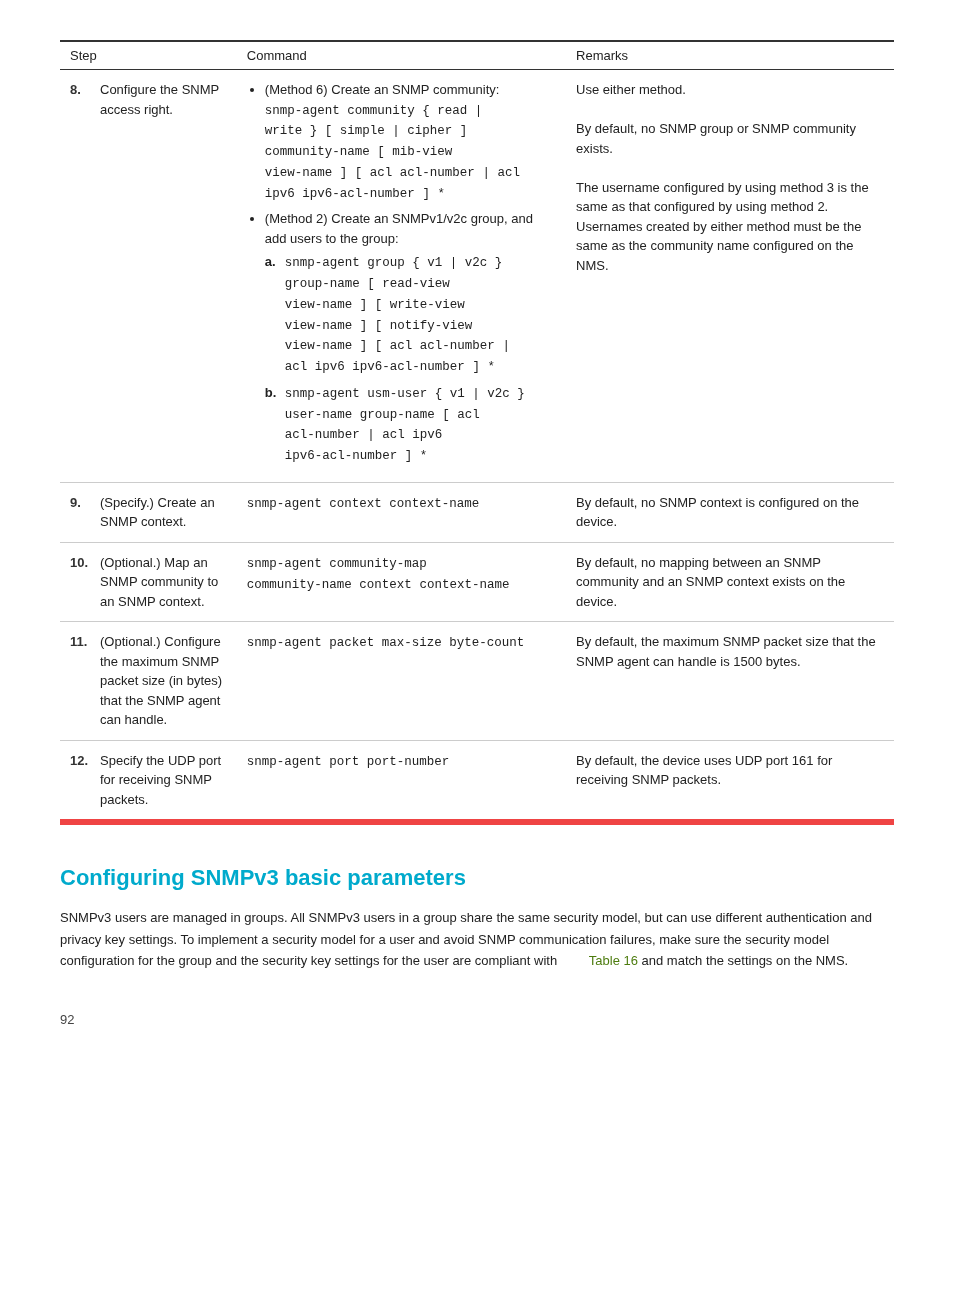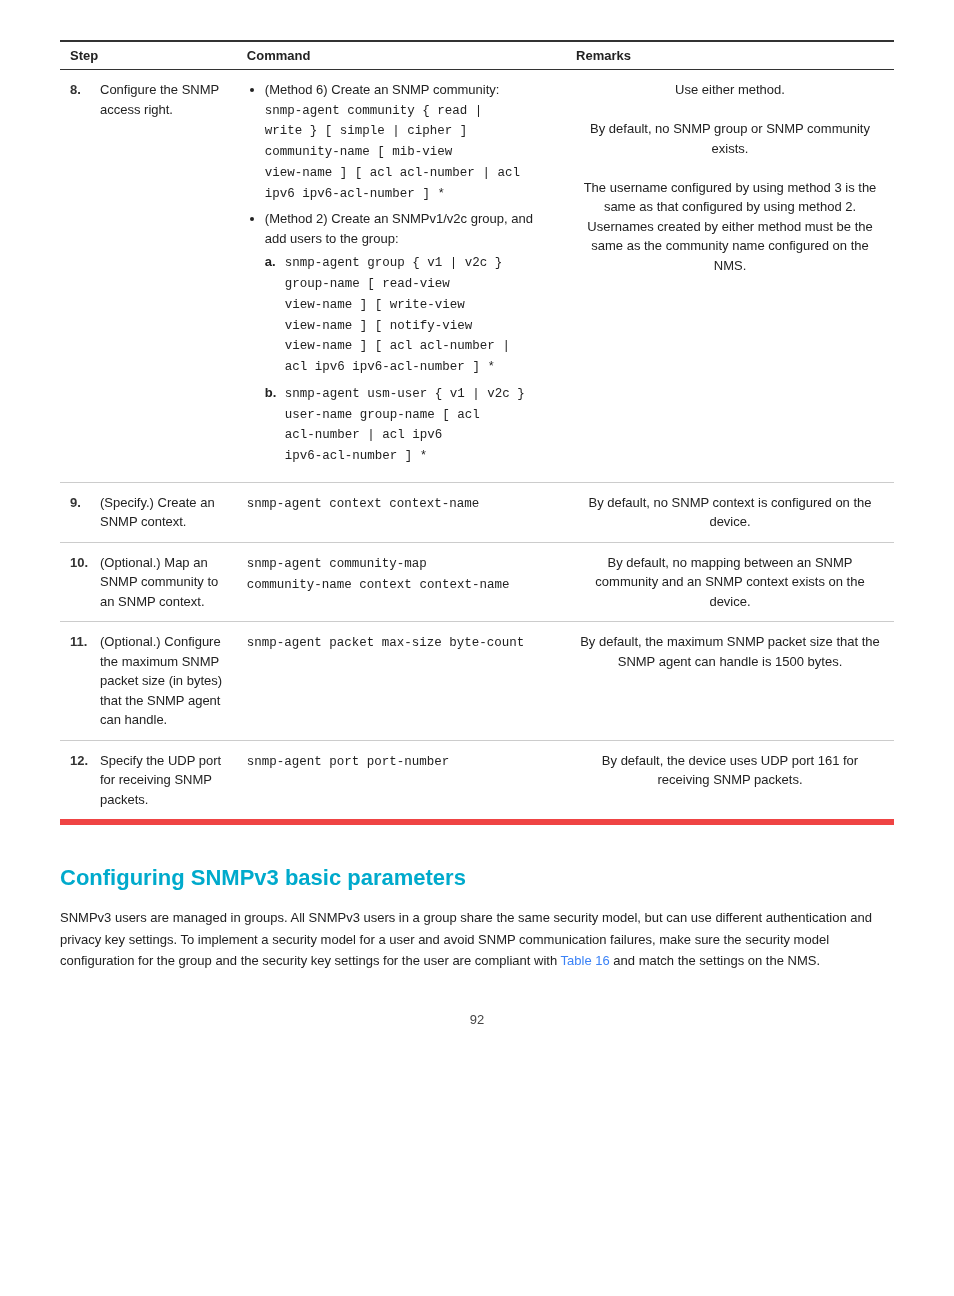--- a/index.html
+++ b/index.html
@@ -22,21 +22,21 @@
       width: 100%;
       border-collapse: collapse;
       margin-bottom: 40px;
     }
 
     .table-container th {
       border-top: 2px solid #333;
       border-bottom: 1px solid #333;
       padding: 6px 10px;
       text-align: left;
-      font-weight: bold;
+      font-weight: normal;
       font-size: 13px;
     }
 
     .table-container td {
       padding: 8px 10px;
       vertical-align: top;
       border-bottom: 1px solid #ccc;
       font-size: 13px;
       line-height: 1.5;
     }
@@ -48,21 +48,20 @@
     .col-step {
       width: 180px;
     }
 
     .col-command {
       width: 340px;
     }
 
     .col-remarks {
       width: 340px;
-      text-align: center;
     }
 
     .step-num {
       color: #333;
       font-weight: bold;
       float: left;
       margin-right: 6px;
       min-width: 24px;
     }
 
@@ -127,26 +126,26 @@
       margin-top: 10px;
     }
 
     .section-body {
       font-size: 13px;
       line-height: 1.65;
       color: #222;
     }
 
     .section-body a, .table-link {
-      color: #3b82f6;
+      color: #4d7c0f;
       text-decoration: none;
+      margin-left: 28px;
     }
 
     .page-number {
-      text-align: center;
       margin-top: 40px;
       font-size: 13px;
       color: #444;
     }
 
     .step-row td {
       padding-top: 10px;
       padding-bottom: 10px;
     }
   </style>

